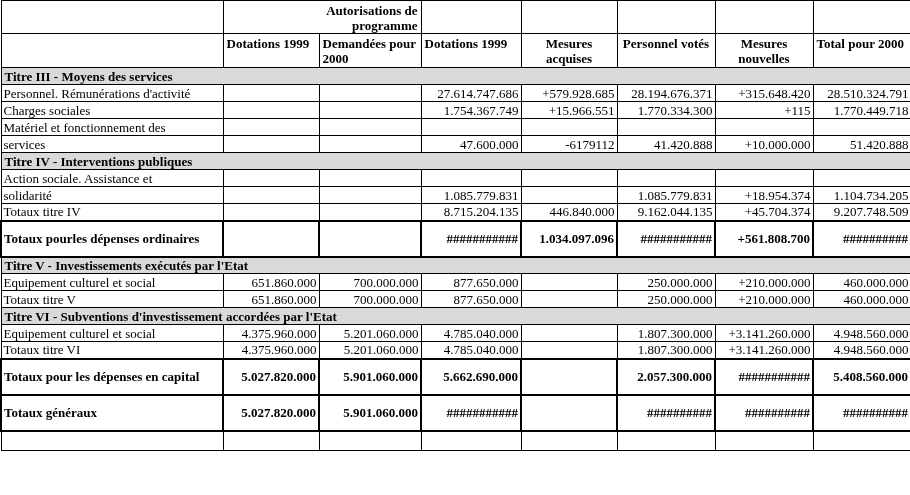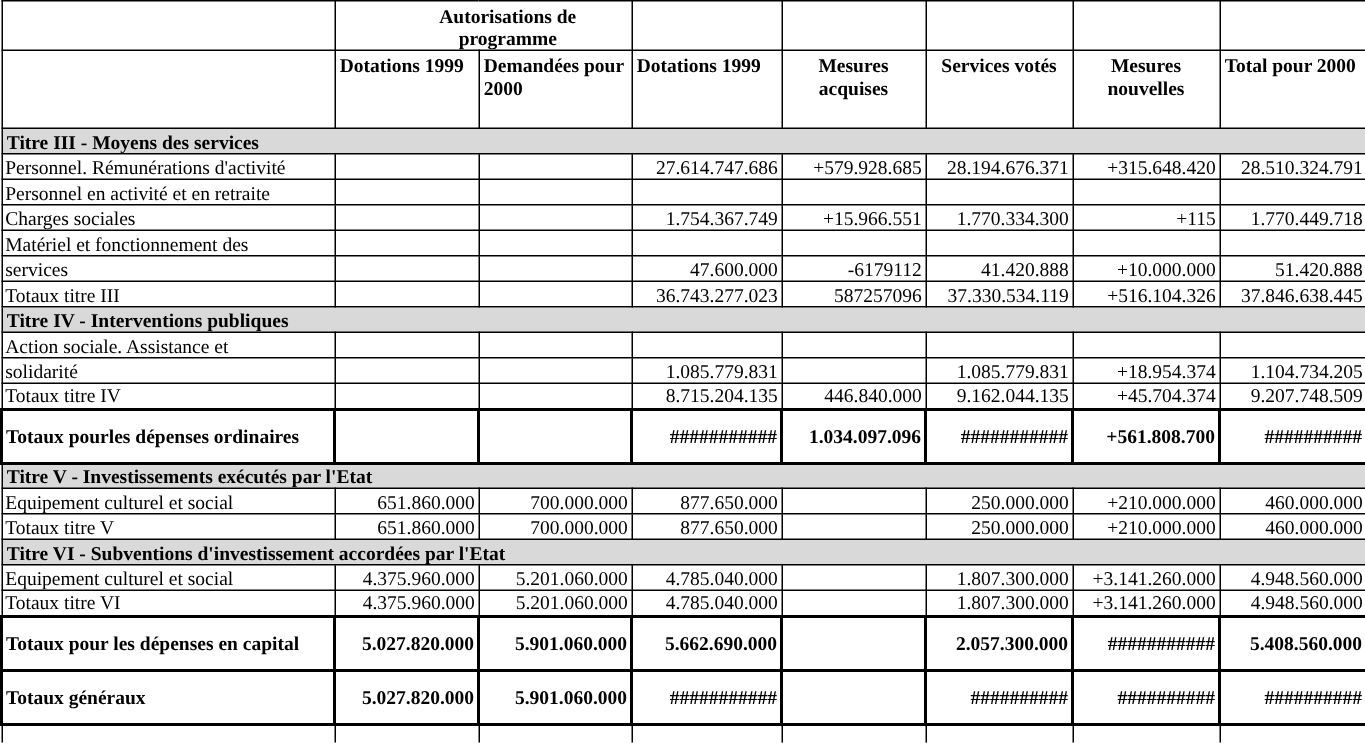--- a/index.html
+++ b/index.html
@@ -19,28 +19,28 @@
   td {
     border: 1px solid #000000;
     font-size: 13px;
     line-height: 15px;
     padding: 0 3px;
     overflow: hidden;
     vertical-align: middle;
     white-space: nowrap;
   }
   tr.h1 { height: 22px; }
-  tr.h2 { height: 52px; }
+  tr.h2 { height: 34px; }
   tr.h1 td, tr.h2 td {
     font-weight: bold;
     vertical-align: top;
     padding-top: 2px;
     white-space: normal;
   }
-  td.group-head { text-align: center; padding-left: 36px; }
+  td.group-head { text-align: right; padding-left: 36px; }
   td.colhead-left { text-align: left; }
   td.colhead-center { text-align: center; }
   tr.row-section { height: 17px; }
   tr.row-section td {
     background: #d9d9d9;
     font-weight: bold;
     text-align: left;
   }
   tr.row-data { height: 17px; }
   tr.row-total { height: 36px; }
@@ -75,50 +75,40 @@
       <td></td>
       <td></td>
       <td></td>
     </tr>
     <tr class="h2">
       <td></td>
       <td class="colhead-left">Dotations 1999</td>
       <td class="colhead-left">Demandées pour 2000</td>
       <td class="colhead-left">Dotations 1999</td>
       <td class="colhead-center">Mesures acquises</td>
-      <td class="colhead-center">Services votés</td>
+      <td class="colhead-center">Personnel votés</td>
       <td class="colhead-center">Mesures nouvelles</td>
       <td class="colhead-left">Total pour 2000</td>
     </tr>
   </thead>
   <tbody>
       <tr class="row-section">
         <td colspan="8">Titre III - Moyens des services</td>
       </tr>
       <tr class="row-data">
         <td class="label-cell">Personnel. Rémunérations d'activité</td>
         <td class="num-cell"></td>
         <td class="num-cell"></td>
         <td class="num-cell">27.614.747.686</td>
         <td class="num-cell">+579.928.685</td>
         <td class="num-cell">28.194.676.371</td>
         <td class="num-cell">+315.648.420</td>
         <td class="num-cell">28.510.324.791</td>
       </tr>
       <tr class="row-data">
-        <td class="label-cell">Personnel en activité et en retraite</td>
-        <td class="num-cell"></td>
-        <td class="num-cell"></td>
-        <td class="num-cell"></td>
-        <td class="num-cell"></td>
-        <td class="num-cell"></td>
-        <td class="num-cell"></td>
-        <td class="num-cell"></td>
-      </tr>
-      <tr class="row-data">
         <td class="label-cell">Charges sociales</td>
         <td class="num-cell"></td>
         <td class="num-cell"></td>
         <td class="num-cell">1.754.367.749</td>
         <td class="num-cell">+15.966.551</td>
         <td class="num-cell">1.770.334.300</td>
         <td class="num-cell">+115</td>
         <td class="num-cell">1.770.449.718</td>
       </tr>
       <tr class="row-data">
@@ -134,30 +124,20 @@
       <tr class="row-data">
         <td class="label-cell">services</td>
         <td class="num-cell"></td>
         <td class="num-cell"></td>
         <td class="num-cell">47.600.000</td>
         <td class="num-cell">-6179112</td>
         <td class="num-cell">41.420.888</td>
         <td class="num-cell">+10.000.000</td>
         <td class="num-cell">51.420.888</td>
       </tr>
-      <tr class="row-data">
-        <td class="label-cell">Totaux titre III</td>
-        <td class="num-cell"></td>
-        <td class="num-cell"></td>
-        <td class="num-cell">36.743.277.023</td>
-        <td class="num-cell">587257096</td>
-        <td class="num-cell">37.330.534.119</td>
-        <td class="num-cell">+516.104.326</td>
-        <td class="num-cell">37.846.638.445</td>
-      </tr>
       <tr class="row-section">
         <td colspan="8">Titre IV - Interventions publiques</td>
       </tr>
       <tr class="row-data">
         <td class="label-cell">Action sociale. Assistance et</td>
         <td class="num-cell"></td>
         <td class="num-cell"></td>
         <td class="num-cell"></td>
         <td class="num-cell"></td>
         <td class="num-cell"></td>

